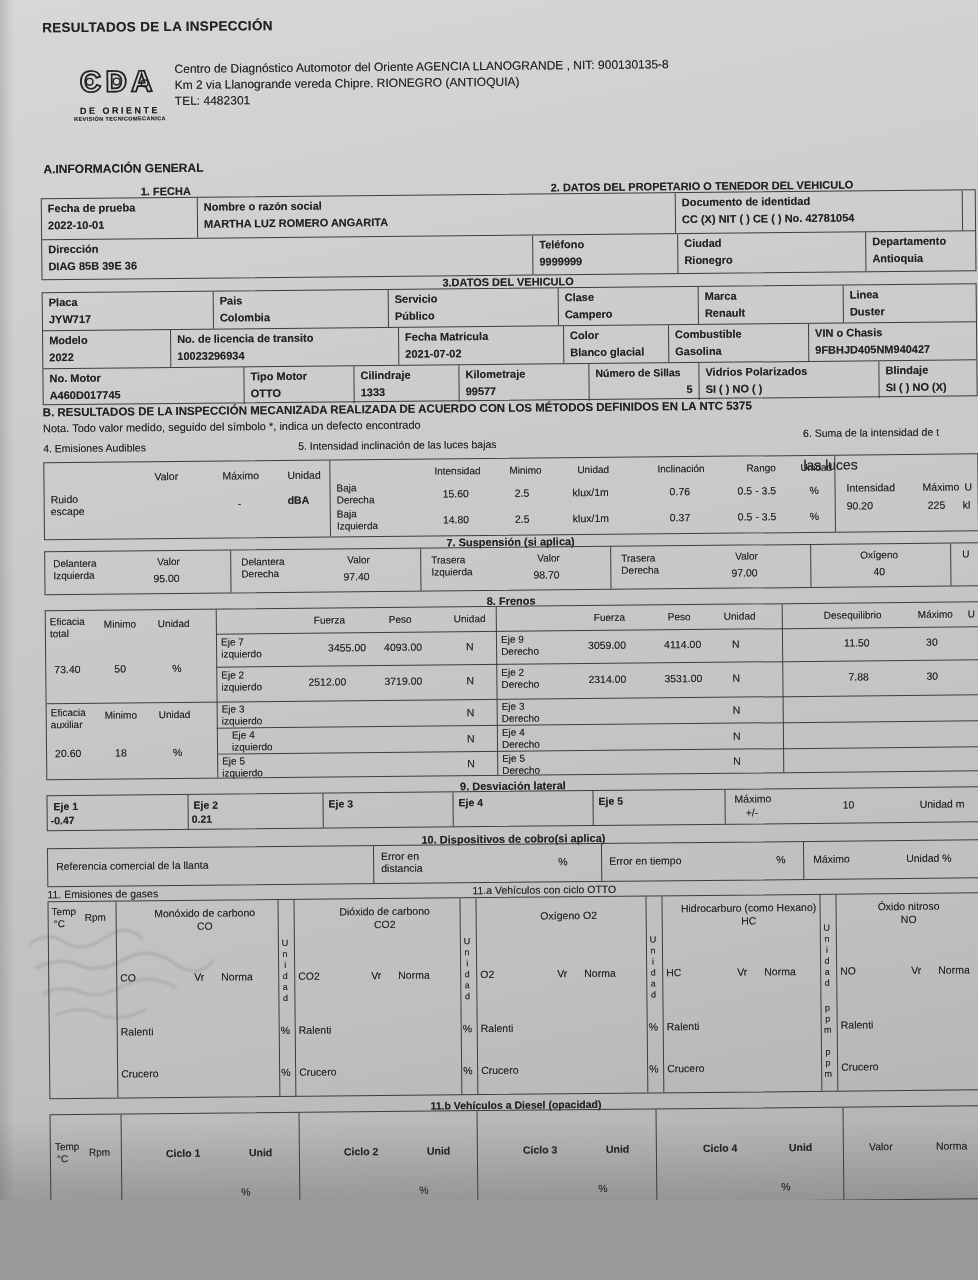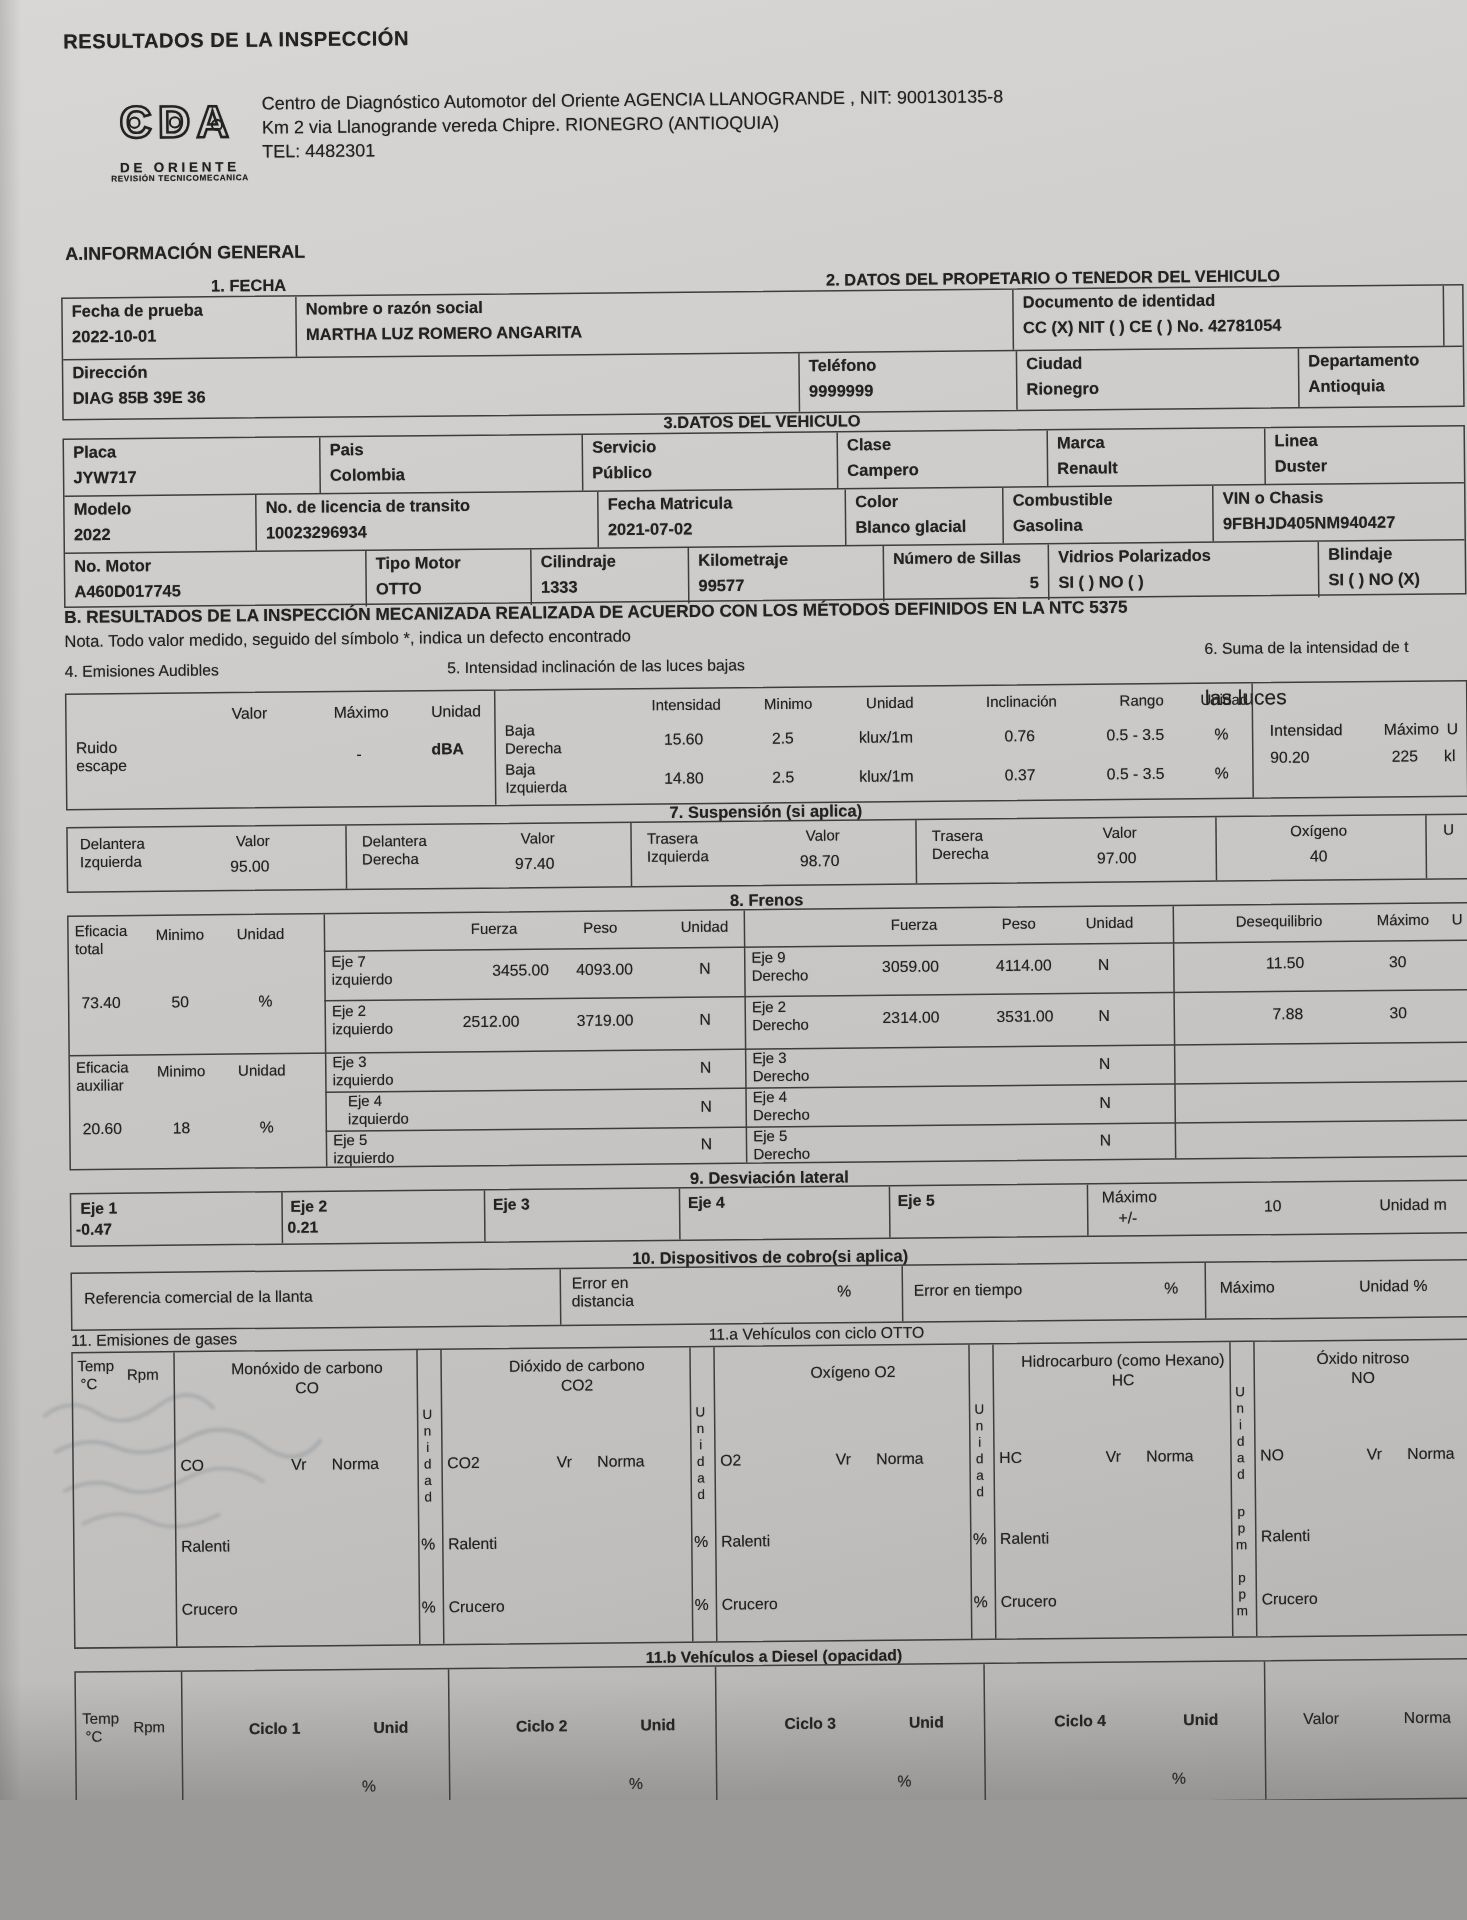--- a/index.html
+++ b/index.html
@@ -1,21 +1,20 @@
 <!DOCTYPE html>
 <html><head>
 <meta charset="utf-8">
 <style>
   html,body{margin:0;padding:0;background:#9a9998;}
   .sheet{
     position:relative;width:978px;height:1200px;overflow:hidden;
     background:linear-gradient(168deg,#d8d7d5 0%,#cecdcb 30%,#c7c6c4 55%,#c0bfbd 78%,#b2b1af 100%);
     font-family:"Liberation Sans",sans-serif;color:#222;
     text-shadow:0 0 .6px rgba(40,40,40,.5);
-    text-decoration:underline;
   }
   .tilt{position:absolute;inset:0;transform:rotate(-0.55deg);transform-origin:490px 640px;}
   .t{position:absolute;line-height:1.18;font-size:11px;}
   .b{font-weight:700;}
   .ctr{text-align:center;}
   .tbl{position:absolute;border:1px solid #3d3d3c;}
   .vl{position:absolute;top:0;bottom:0;width:0;border-left:1px solid #3d3d3c;}
   .hl{position:absolute;height:0;border-top:1px solid #3d3d3c;}
   .grid{display:grid;}
   .gc{border-left:1px solid #3d3d3c;padding:3px 6px 2px 6px;overflow:hidden;}

